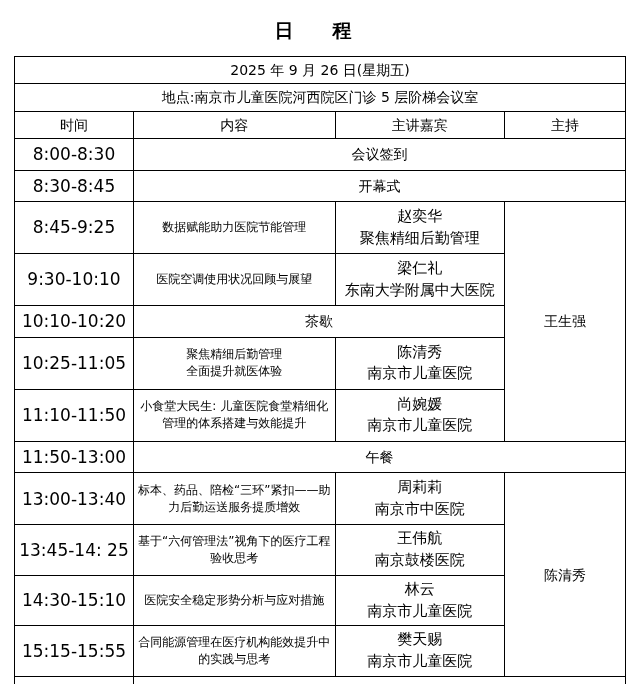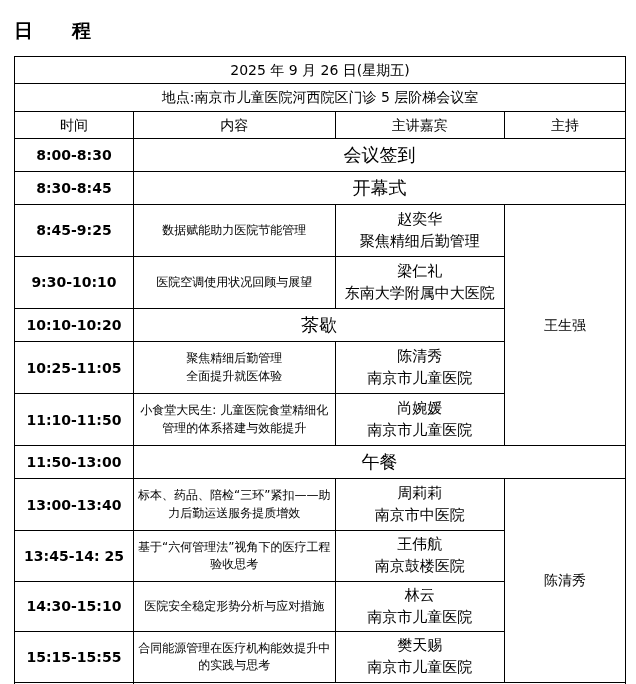--- a/index.html
+++ b/index.html
@@ -15,20 +15,21 @@
     overflow: hidden;
   }
   .page {
     width: 636px;
     height: 684px;
     box-sizing: border-box;
     padding: 0 14px;
     position: relative;
   }
   .doc-title {
+    text-align: center;
     font-size: 19px;
     font-weight: bold;
     letter-spacing: 10px;
     padding: 18px 0 12px 0;
     font-family: "DejaVu Sans", "Liberation Sans", sans-serif;
   }
   table.schedule {
     border-collapse: collapse;
     width: 612px;
     table-layout: fixed;
@@ -43,35 +44,34 @@
   }
   .hdr-line {
     font-size: 14px;
     padding: 5px 4px;
   }
   .col-head {
     font-size: 14px;
     padding: 4px;
   }
   .time-cell {
-    font-size: 14px;
+    font-size: 17px;
     white-space: nowrap;
-    font-weight: bold;
   }
   .content-cell {
     font-size: 12px;
   }
   .speaker-cell {
     font-size: 15px;
   }
   .host-cell {
     font-size: 14px;
   }
   .full-row {
-    font-size: 18px;
+    font-size: 14px;
   }
   .tall {
     height: 52px;
   }
   .c-time { width: 118px; }
   .c-content { width: 200px; }
   .c-speaker { width: 168px; }
   .c-host { width: 120px; }
 </style>
 </head>

